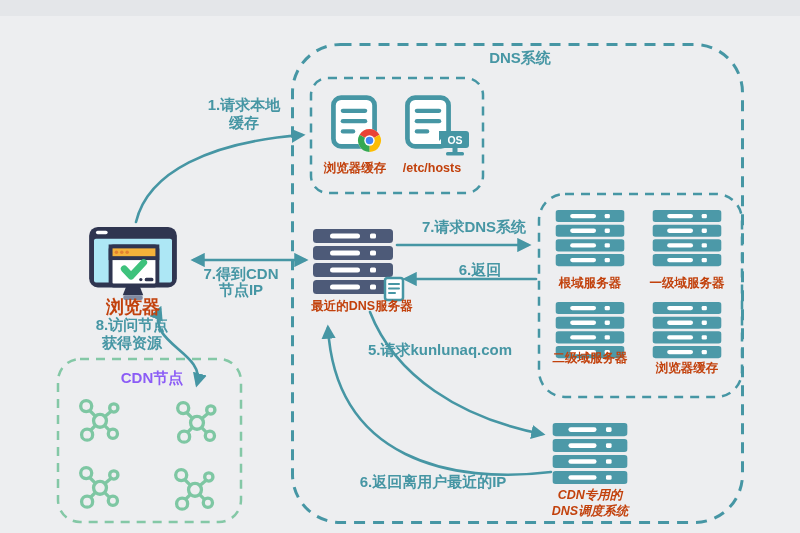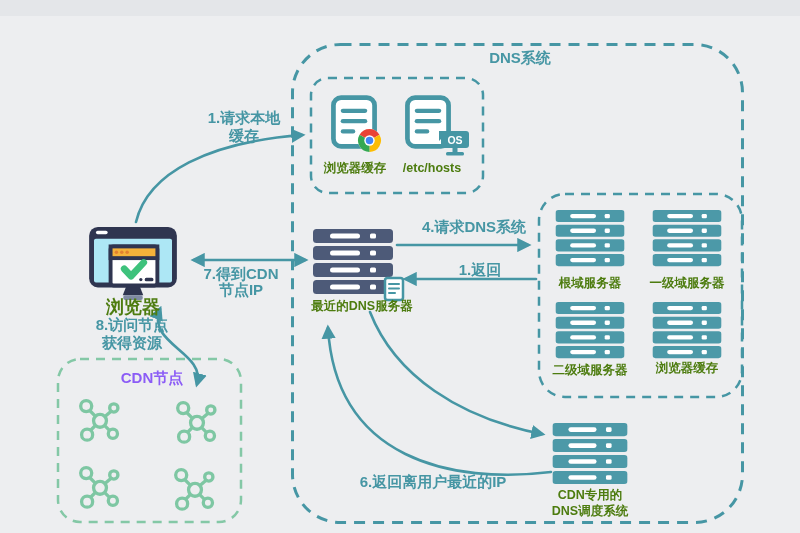--- a/index.html
+++ b/index.html
@@ -5,21 +5,21 @@
   html,body { margin:0; padding:0; background:#e4e6e9; }
   .canvas {
     position:relative; width:800px; height:533px;
     background:#edeef0; overflow:hidden;
     font-family:"Liberation Sans", sans-serif;
     margin-top:16px;
   }
   .canvas svg.layer { position:absolute; left:0; top:0; pointer-events:none; }
   .icon { position:absolute; }
   .lbl {
-    position:absolute; text-align:center; color:#4d7c0f;
+    position:absolute; text-align:center; color:#c2410c;
     font-weight:600; line-height:16px; font-size:12.5px;
   }
   .step {
     position:absolute; text-align:center; color:#4696a4;
     font-size:15px; font-weight:600; line-height:18px;
   }
   .box-title { position:absolute; text-align:center; font-size:15px; font-weight:600; color:#4696a4; }
   .green-text { color:#8b5cf6; }
 </style>
 </head>
@@ -153,35 +153,35 @@
       <use href="#sym-server"></use>
     </svg>
   <svg class="icon" style="left:555px; top:286px; color:#4c99a8;" width="70" height="57" viewBox="0 0 80 66">
       <use href="#sym-server"></use>
     </svg>
   <svg class="icon" style="left:652px; top:286px; color:#4c99a8;" width="70" height="57" viewBox="0 0 80 66">
       <use href="#sym-server"></use>
     </svg>
   <div class="lbl" style="left:540px; top:259px; width:100px;">根域服务器</div>
   <div class="lbl" style="left:637px; top:259px; width:100px;">一级域服务器</div>
-  <div class="lbl" style="left:540px; top:346px; width:100px;">二级域服务器</div>
+  <div class="lbl" style="left:540px; top:334px; width:100px;">二级域服务器</div>
   <div class="lbl" style="left:637px; top:344px; width:100px;">浏览器缓存</div>
 
   <svg class="icon" style="left:313px; top:213px; color:#4d5a78;" width="80" height="66" viewBox="0 0 80 66">
       <use href="#sym-server"></use>
     </svg>
   <svg class="icon" style="left:383px; top:260px;" width="22" height="26" viewBox="0 0 22 26">
       <use href="#sym-minidoc"></use>
     </svg>
   <div class="lbl" style="left:282px; top:282px; width:160px;">最近的DNS服务器</div>
 
   <svg class="icon" style="left:552px; top:407px; color:#4c99a8;" width="76" height="62" viewBox="0 0 80 66">
       <use href="#sym-server"></use>
     </svg>
-  <div class="lbl" style="left:520px; top:471px; width:140px;">
+  <div class="lbl" style="left:520px; top:471px; width:140px;font-style:italic;">
     <div>CDN专用的</div>
     <div>DNS调度系统</div>
   </div>
 
   <svg class="icon" style="left:86px; top:208px;" width="94" height="78" viewBox="0 0 96 80">
       <use href="#sym-browser"></use>
     </svg>
   <div class="lbl" style="left:93px; top:283px; width:80px; font-size:18px;">浏览器</div>
 
   <svg class="icon" style="left:77px;  top:380px;" width="46" height="46" viewBox="0 0 50 50">
@@ -190,39 +190,42 @@
   <svg class="icon" style="left:174px; top:382px;" width="46" height="46" viewBox="0 0 50 50">
       <use href="#sym-node"></use>
     </svg>
   <svg class="icon" style="left:77px;  top:447px;" width="46" height="46" viewBox="0 0 50 50">
       <use href="#sym-node"></use>
     </svg>
   <svg class="icon" style="left:172px; top:449px;" width="46" height="46" viewBox="0 0 50 50">
       <use href="#sym-node"></use>
     </svg>
 
-  <div class="step" style="left:174px; top:93px; width:140px;">
+  <div class="step" style="left:174px; top:80px; width:140px;">
     <div>1.请求本地</div>
     <div>缓存</div>
   </div>
 
 
   <div class="step" style="left:171px; top:250px; width:140px; line-height:16px;">
     <div>7.得到CDN</div>
     <div>节点IP</div>
   </div>
 
   <div class="step" style="left:394px; top:202px; width:160px;">
-    <div>4.请求DNS系统</div>
+    <div>7.请求DNS系统</div>
   </div>
 
   <div class="step" style="left:400px; top:245px; width:160px;">
-    <div>1.返回</div>
-  </div>
-
+    <div>6.返回</div>
+  </div>
+
+  <div class="step" style="left:360px; top:325px; width:160px;">
+    <div>5.请求kunlunaq.com</div>
+  </div>
 
   <div class="step" style="left:353px; top:457px; width:160px;">
     <div>6.返回离用户最近的IP</div>
   </div>
 
   <div class="step" style="left:62px; top:300px; width:140px;">
     <div>8.访问节点</div>
     <div>获得资源</div>
   </div>
 

